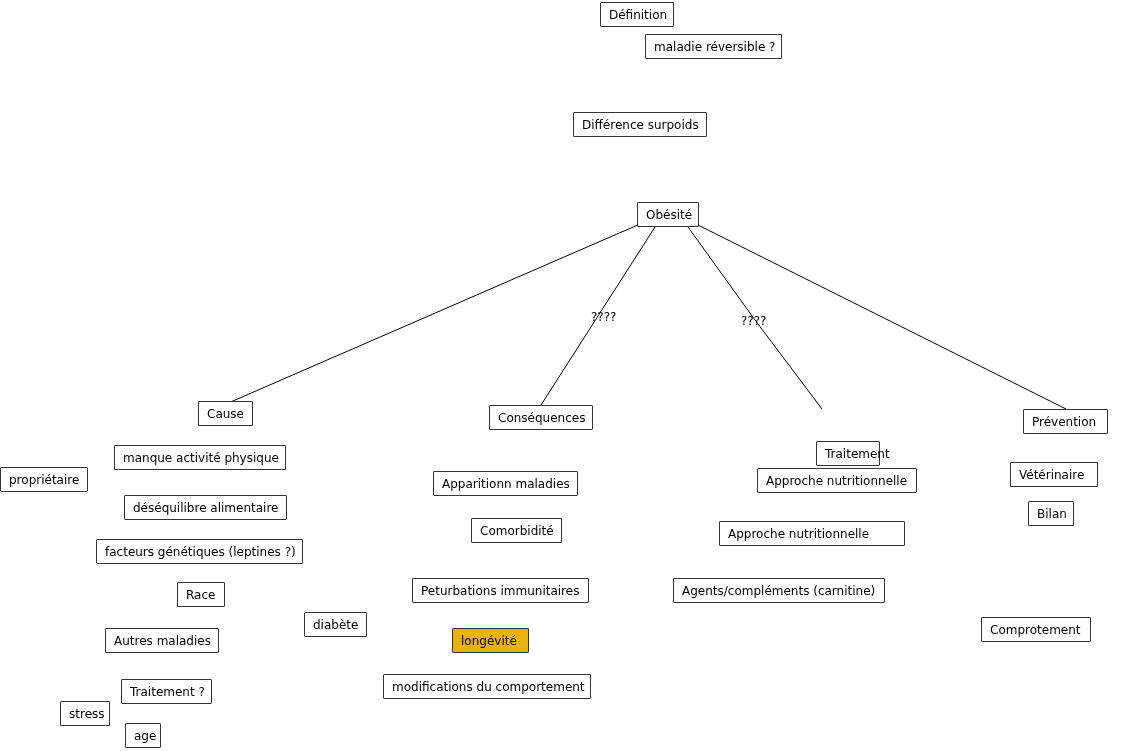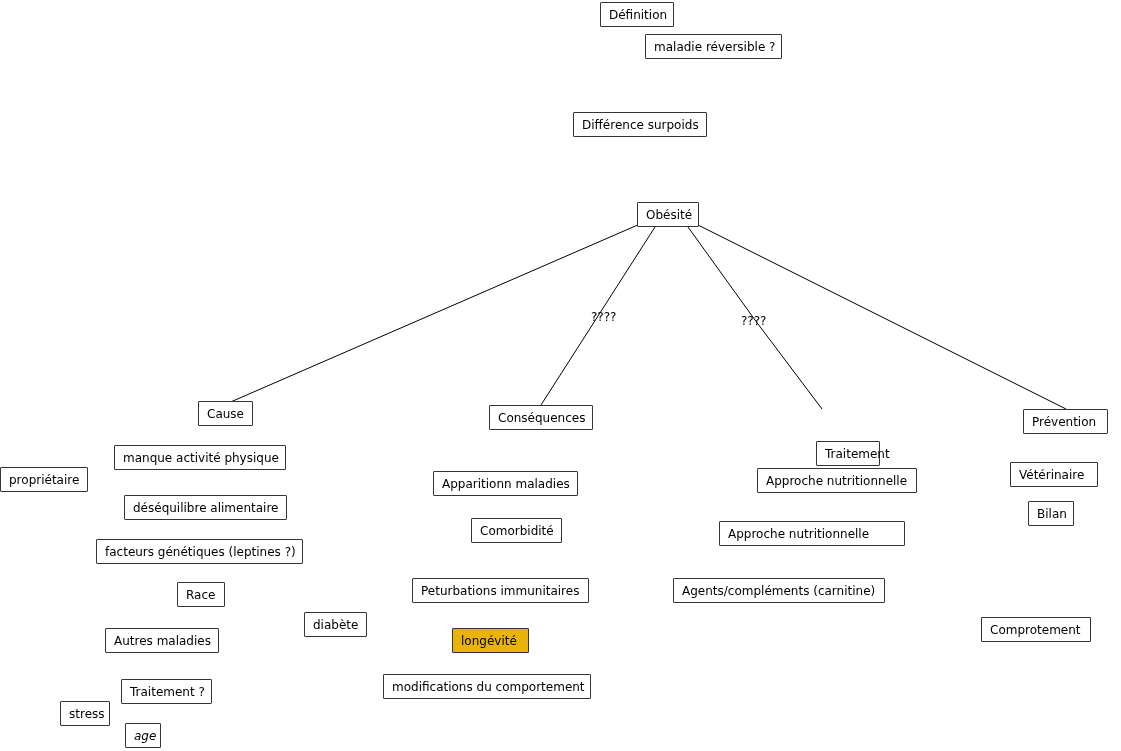--- a/index.html
+++ b/index.html
@@ -100,21 +100,21 @@
     </div>
     <div class="node" style="left: 105px; top: 628px; width: 114px; border-color: rgb(51, 51, 58); background: rgb(255, 255, 255);">
       <span>Autres maladies</span>
     </div>
     <div class="node" style="left: 121px; top: 679px; width: 91px; border-color: rgb(51, 51, 58); background: rgb(255, 255, 255);">
       <span>Traitement ?</span>
     </div>
     <div class="node" style="left: 60px; top: 701px; width: 50px; border-color: rgb(51, 51, 58); background: rgb(255, 255, 255);">
       <span>stress</span>
     </div>
-    <div class="node" style="left: 125px; top: 723px; width: 36px; border-color: rgb(51, 51, 58); background: rgb(255, 255, 255); font-style: italic;">
+    <div class="node" style="left: 125px; top: 723px; width: 36px; border-color: rgb(51, 51, 58); background: rgb(255, 255, 255);">
       <span>age</span>
     </div>
     <div class="node" style="left: 433px; top: 471px; width: 145px; border-color: rgb(51, 51, 58); background: rgb(255, 255, 255);">
       <span>Apparitionn maladies</span>
     </div>
     <div class="node" style="left: 471px; top: 518px; width: 91px; border-color: rgb(51, 51, 58); background: rgb(255, 255, 255);">
       <span>Comorbidité</span>
     </div>
     <div class="node" style="left: 412px; top: 578px; width: 177px; border-color: rgb(51, 51, 58); background: rgb(255, 255, 255);">
       <span>Peturbations immunitaires</span>

